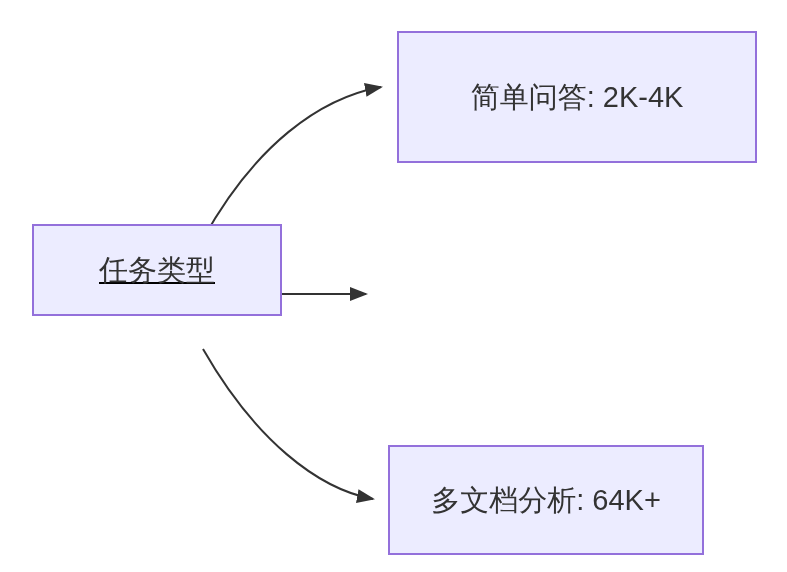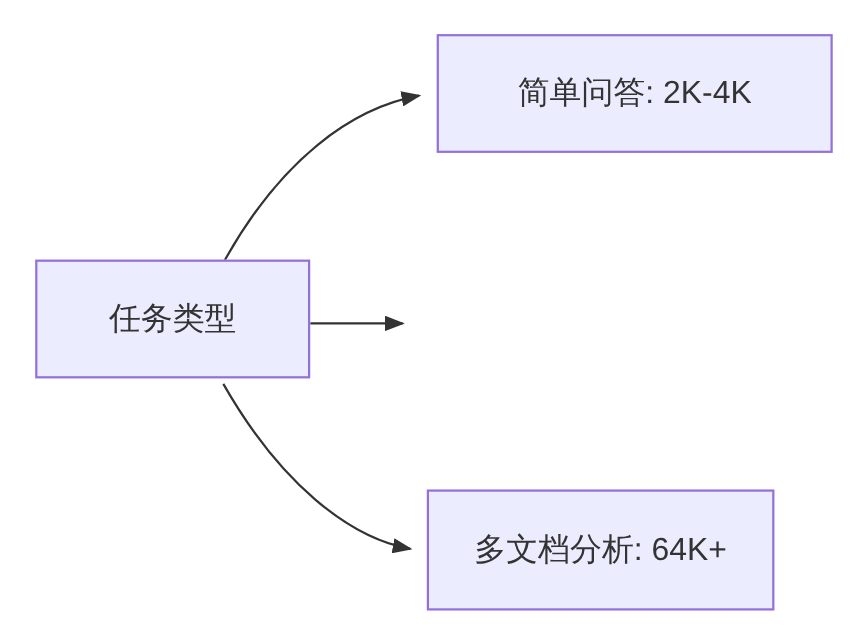--- a/index.html
+++ b/index.html
@@ -36,22 +36,22 @@
     align-items: center;
     justify-content: center;
     text-align: center;
   }
   .node-label {
     color: var(--text-color, #333333);
     font-size: 29px;
     line-height: 1.2;
     white-space: nowrap;
   }
-  .node-root   { left: 32px;  top: 236px; width: 250px; height: 108px; }
-  .node-b1     { left: 397px; top: 31px;  width: 360px; height: 108px; }
+  .node-root   { left: 32px;  top: 224px; width: 250px; height: 92px; text-decoration: underline; }
+  .node-b1     { left: 397px; top: 31px;  width: 360px; height: 132px; }
   .node-b2     { left: 381px; top: 239px; width: 389px; height: 108px; }
   .node-b3     { left: 388px; top: 445px; width: 316px; height: 110px; }
 </style>
 </head>
 <body>
 
 <div id="canvas">
 
   <svg id="edges" viewBox="0 0 787 572" xmlns="http://www.w3.org/2000/svg">
     <defs>

